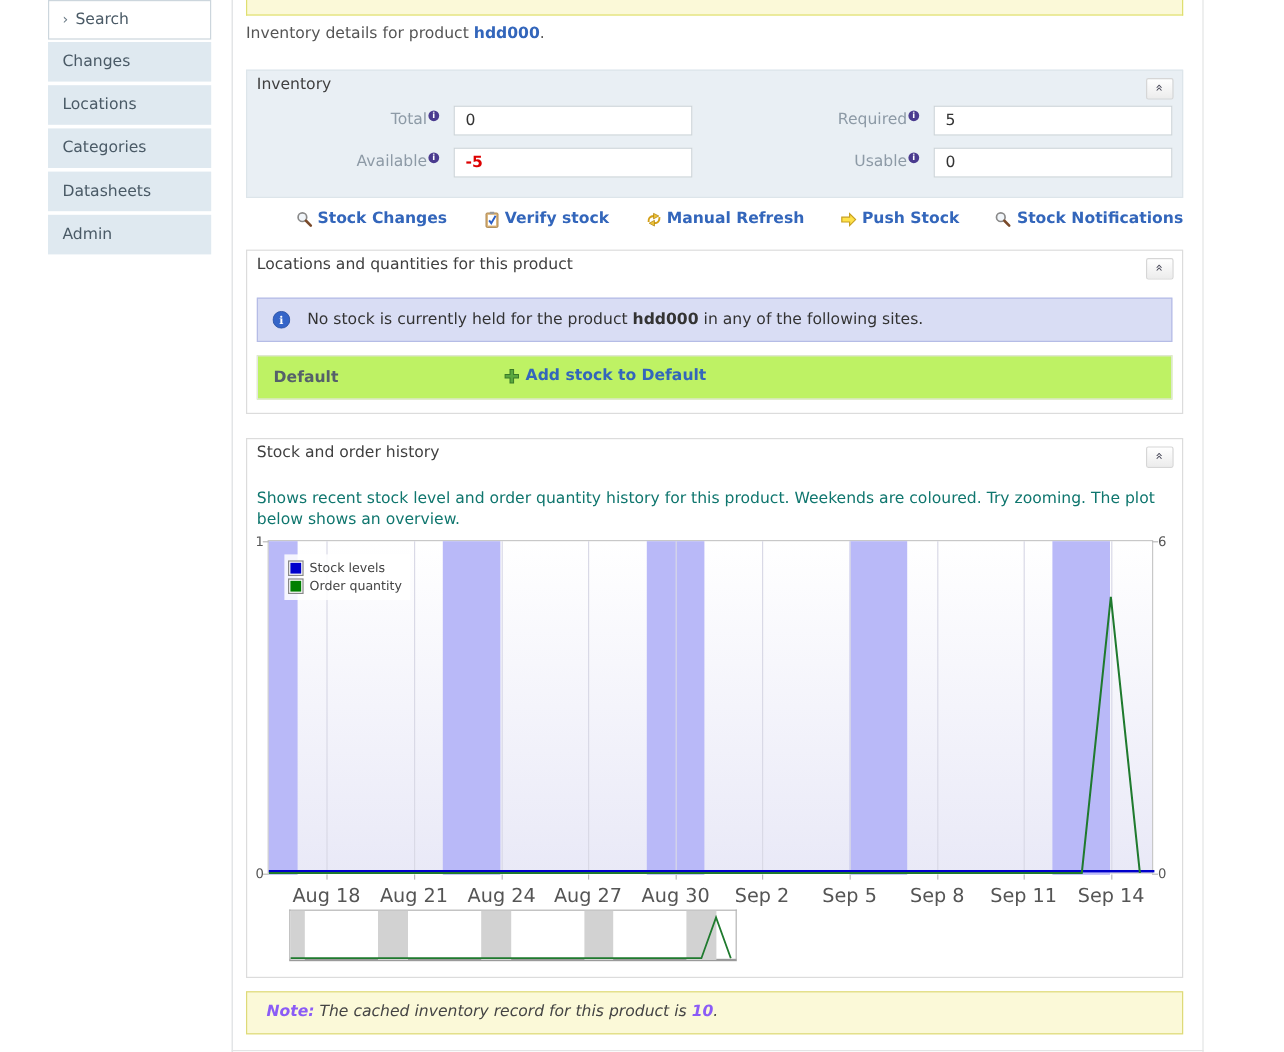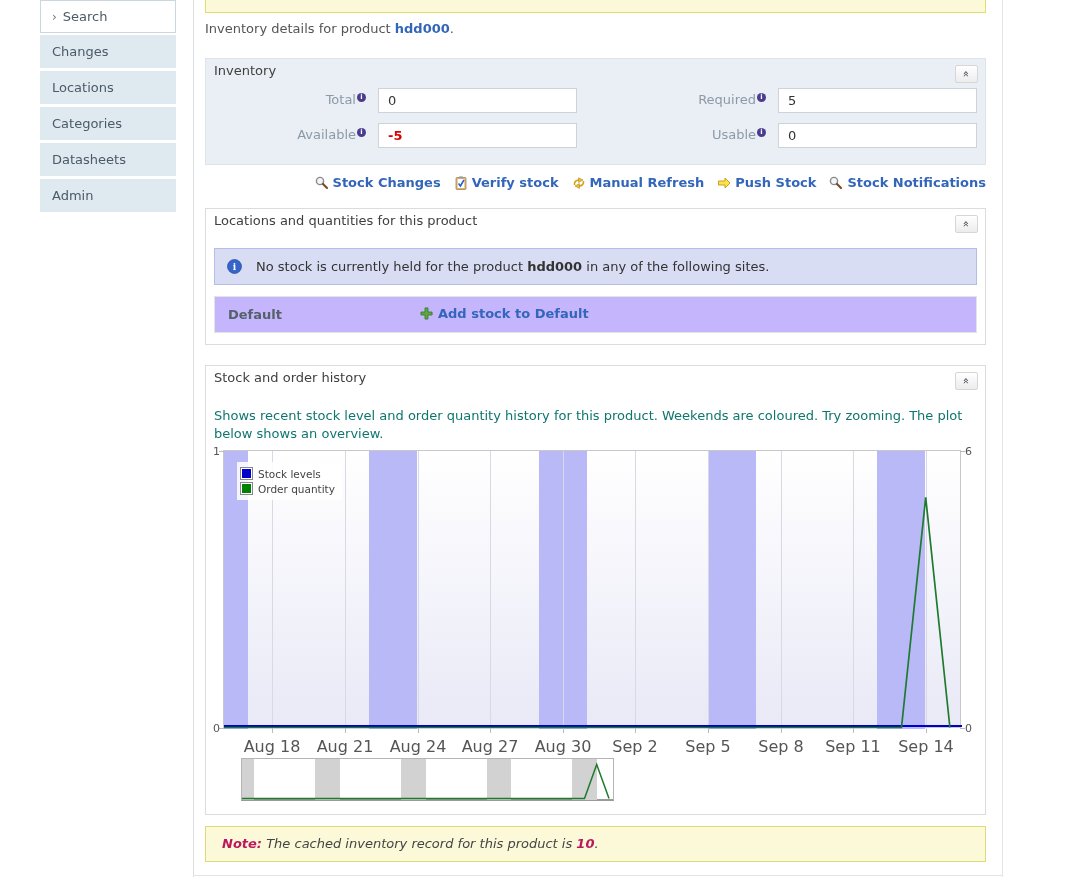--- a/index.html
+++ b/index.html
@@ -40,30 +40,30 @@
   .fld-label { position:absolute; top:4px; width:160px; text-align:right; color:#8d9aa6; }
   .info-badge { display:inline-block; width:9px; height:9px; border-radius:50%;
                 background:#4a3b8f; color:#fff; font-size:7px; line-height:9px; text-align:center;
                 vertical-align:super; margin-left:1px; font-weight:bold; }
   .fld-input { position:absolute; top:0; width:199px; height:25px; background:#fff;
                border:1px solid #ccd4d9; line-height:23px; padding-left:9px; color:#333; }
   .fld-input.neg { color:#dd0000; font-weight:bold; }
 
   
   #actions { position:absolute; top:175px; left:0; width:781px; display:flex;
-             justify-content:flex-end; gap:13px; align-items:center; }
+             justify-content:flex-end; gap:30px; align-items:center; }
   .action { display:flex; align-items:center; gap:4px; white-space:nowrap; }
 
   
   #panel-locations { top:208px; height:137px; }
   .msg-box { position:absolute; left:8px; right:8px; top:39px; height:37px;
              background:#d9ddf4; border:1px solid #b5bce6; display:flex; align-items:center; }
   .msg-box .txt { margin-left:14px; color:#333; }
   .site-row { position:absolute; left:8px; right:8px; top:87px; height:37px;
-              border:1px solid #e4e4e4; background:#c4b5fd; }
+              border:1px solid #e4e4e4; background:#bef264; }
   .site-name { position:absolute; left:13px; top:10px; font-weight:bold; color:#55606a; }
   .site-add  { position:absolute; left:205px; top:9px; display:flex; align-items:center; gap:5px; }
 
   
   #panel-history { top:365px; height:450px; }
   #history-desc { position:absolute; left:8px; top:41px; width:770px; line-height:18px; color:#0f766e; }
 
   
   #chart { position:absolute; left:17px; top:84px; width:738px; height:278px;
            border:1px solid #c8c8c8; background:linear-gradient(#ffffff,#e9e9f7); }
@@ -85,21 +85,21 @@
 
   
   #overview { position:absolute; left:35px; top:392px; width:373px; height:43px;
               border:1px solid #b5b5b5; background:#fff; border-bottom:2px solid #9a9a9a; }
   .oband { position:absolute; top:0; height:41px; background:#d2d2d2; }
 
   
   #note-bottom { position:absolute; top:826px; left:0; width:781px; height:36px;
                  line-height:34px; padding-left:16px; font-style:italic; color:#444;
                  border:1px solid #deda78; }
-  #note-bottom b { color:#be185d; }
+  #note-bottom b { color:#8b5cf6; }
 
   svg { display:block; }
 </style>
 </head>
 <body>
 
 <div id="sidebar">
   <div class="side-search">
     <span class="chev">›</span><span>Search</span>
   </div>

